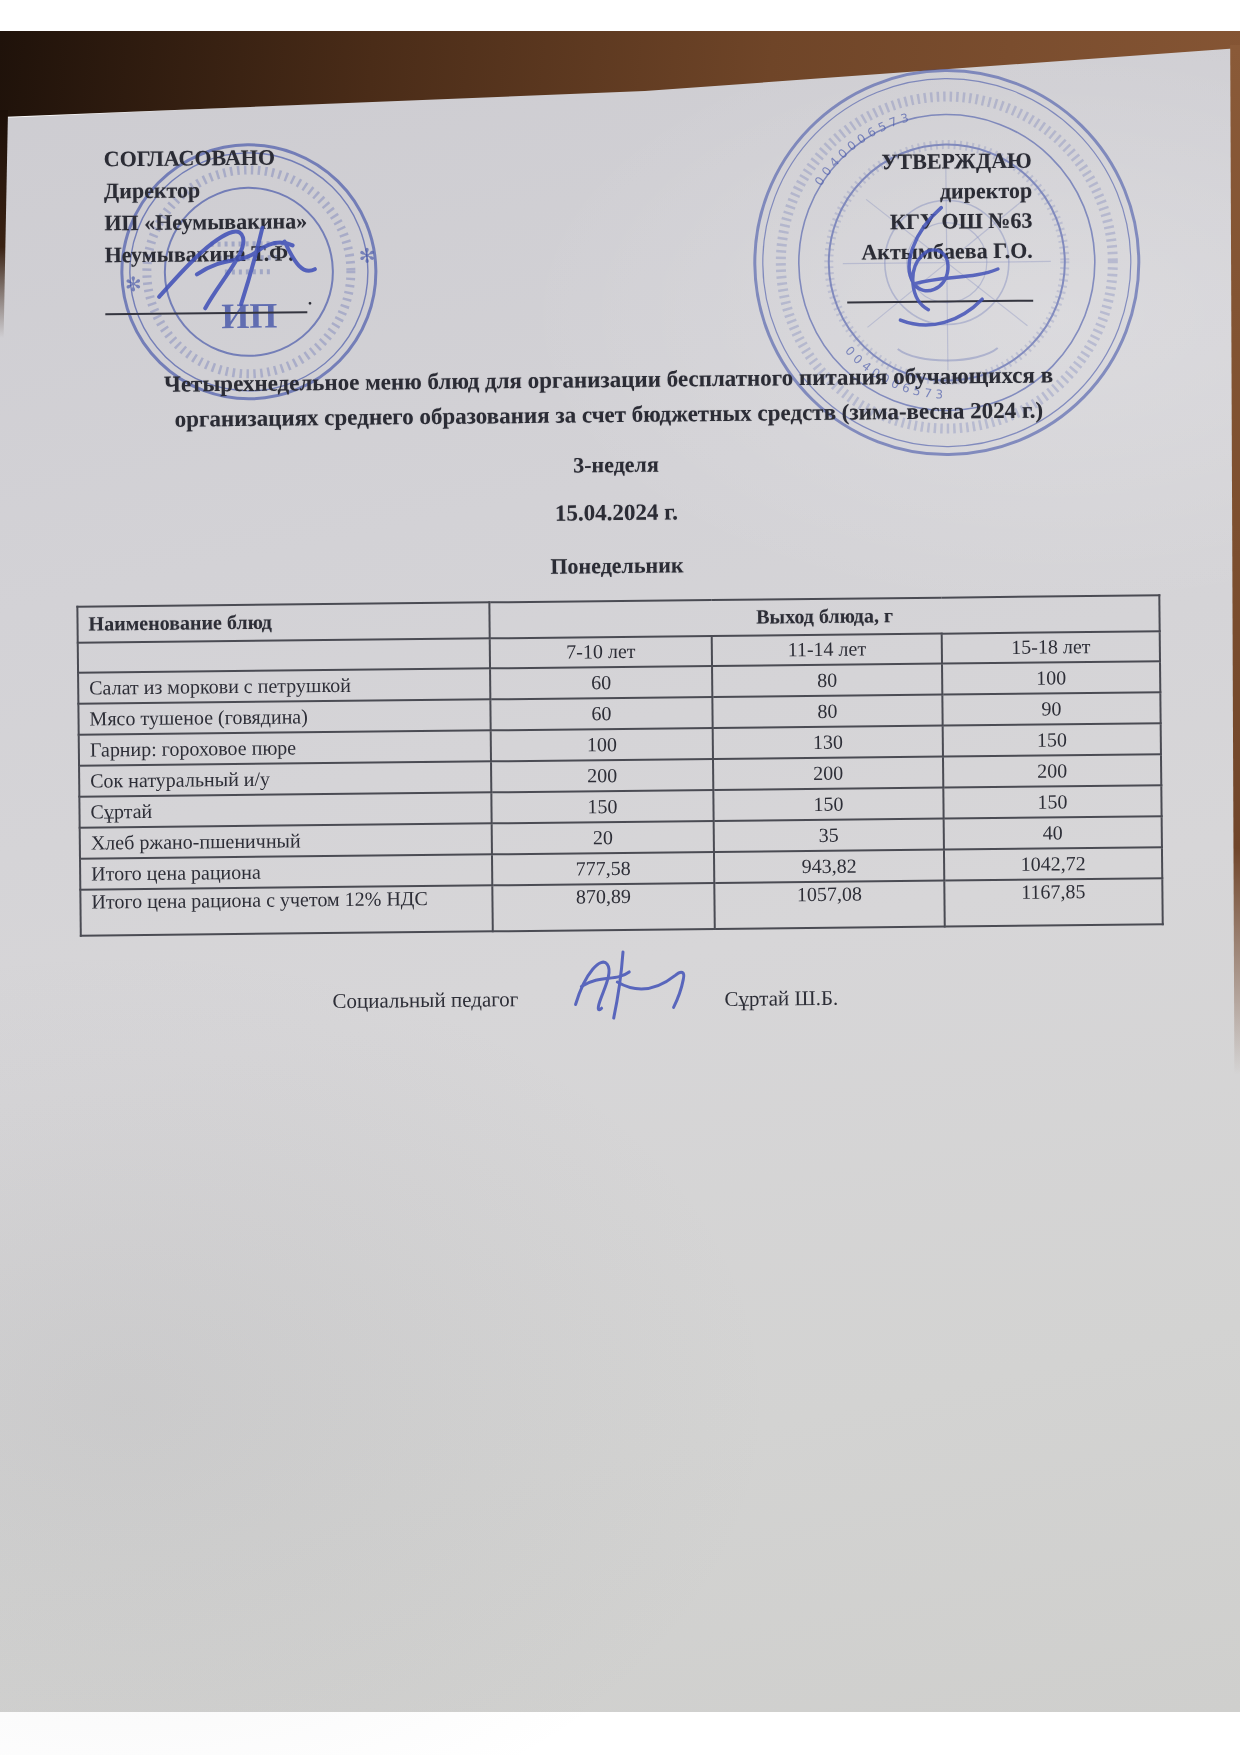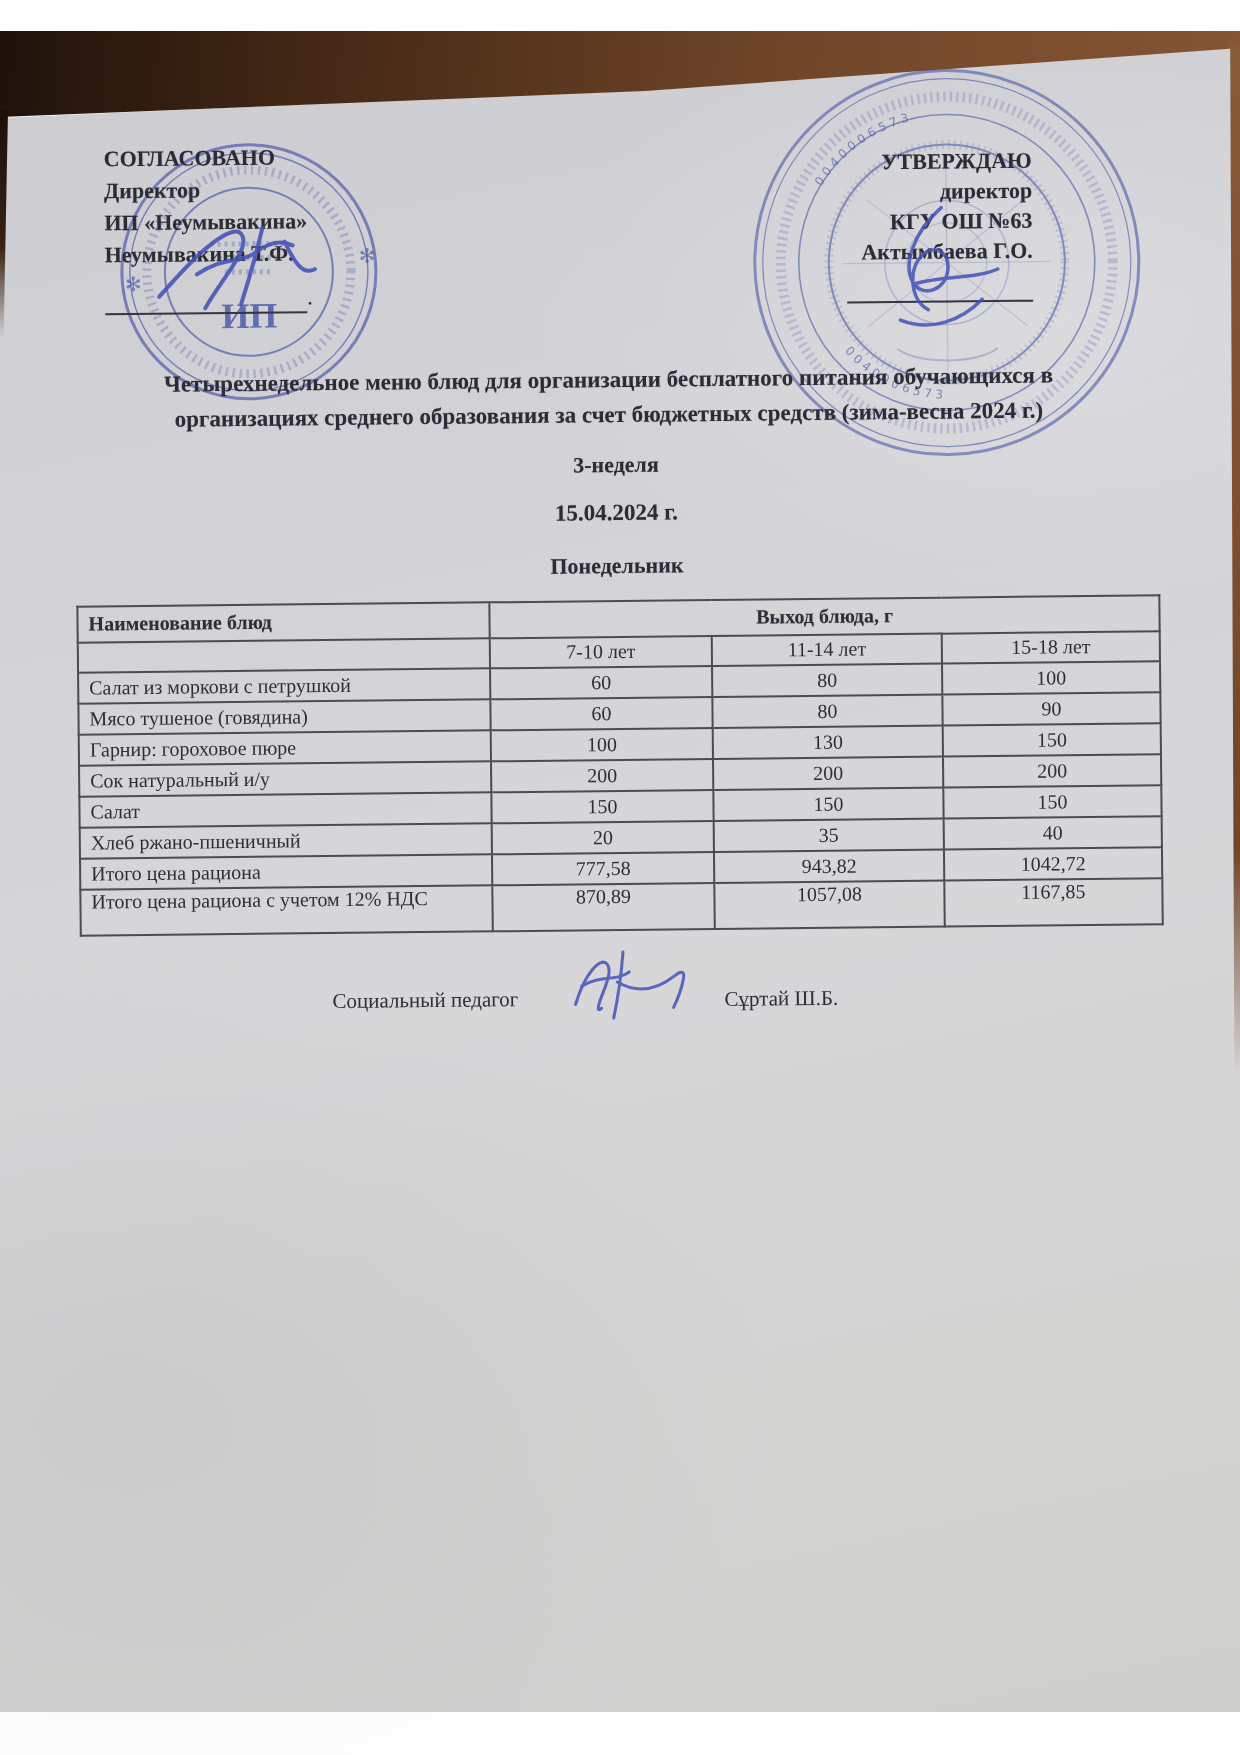--- a/index.html
+++ b/index.html
@@ -218,21 +218,21 @@
               <td class="val-cell">130</td>
               <td class="val-cell">150</td>
             </tr>
             <tr>
               <td class="name-cell"><span class="cell-text">Сок натуральный и/у</span></td>
               <td class="val-cell">200</td>
               <td class="val-cell">200</td>
               <td class="val-cell">200</td>
             </tr>
             <tr>
-              <td class="name-cell"><span class="cell-text">Салат</span></td>
+              <td class="name-cell"><span class="cell-text">Сұртай</span></td>
               <td class="val-cell">150</td>
               <td class="val-cell">150</td>
               <td class="val-cell">150</td>
             </tr>
             <tr>
               <td class="name-cell"><span class="cell-text">Хлеб ржано-пшеничный</span></td>
               <td class="val-cell">20</td>
               <td class="val-cell">35</td>
               <td class="val-cell">40</td>
             </tr>

